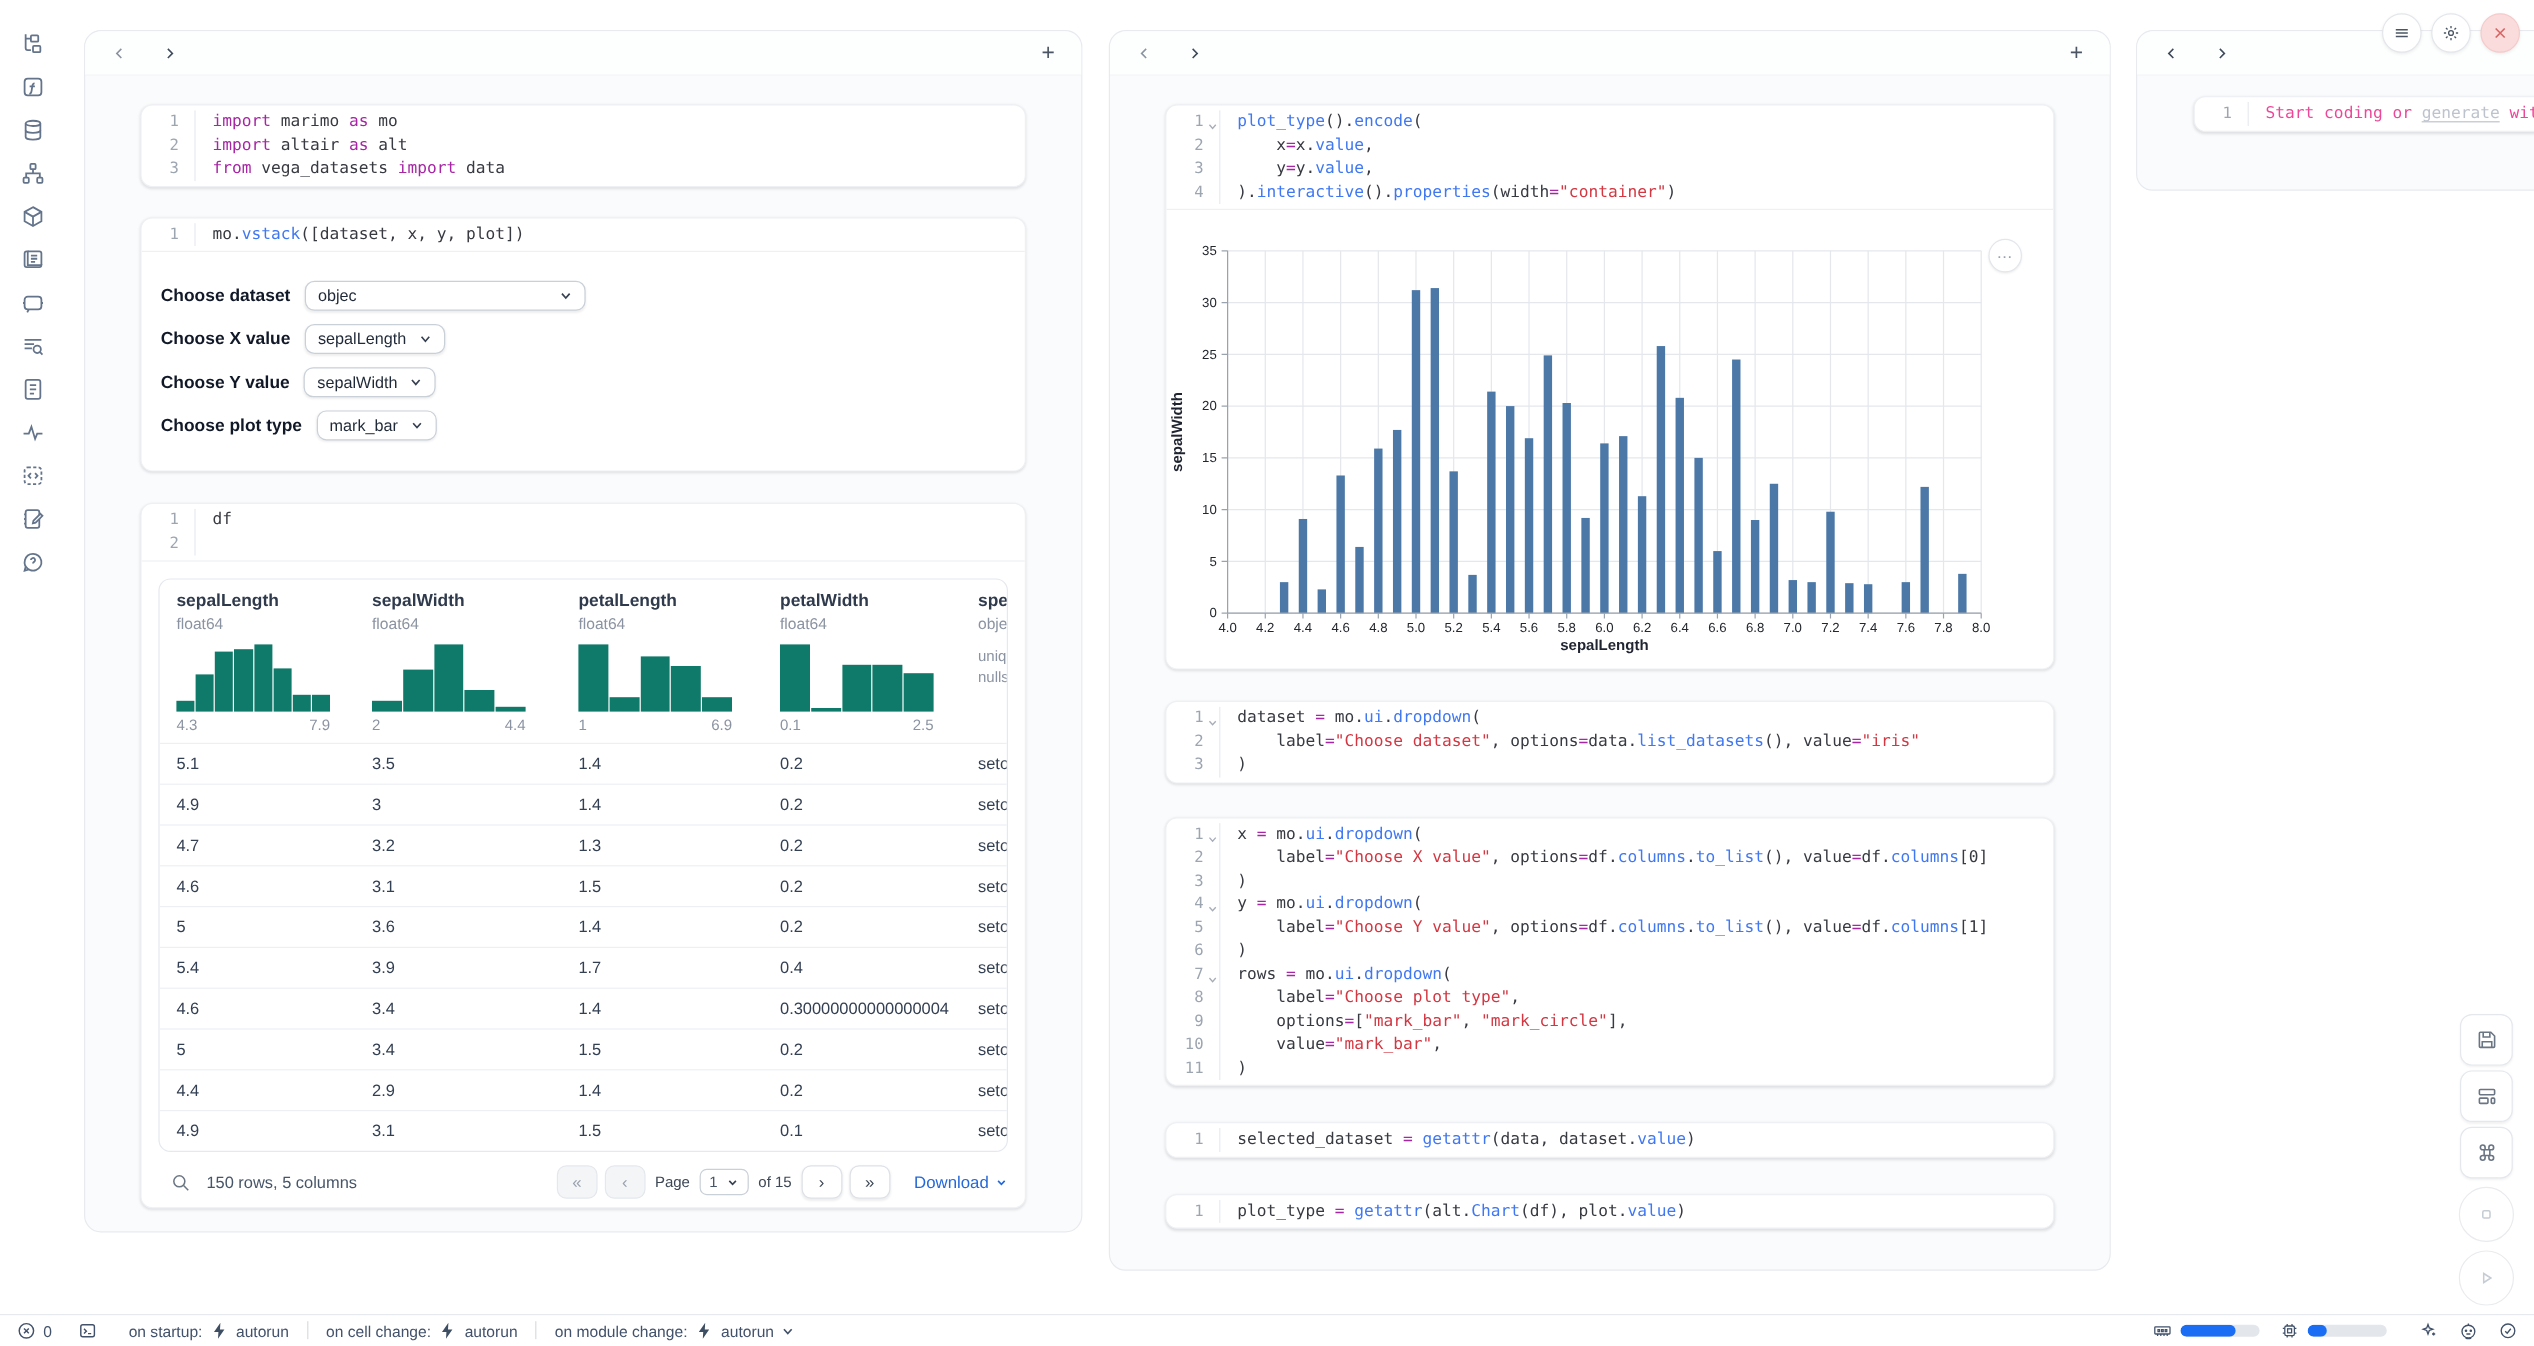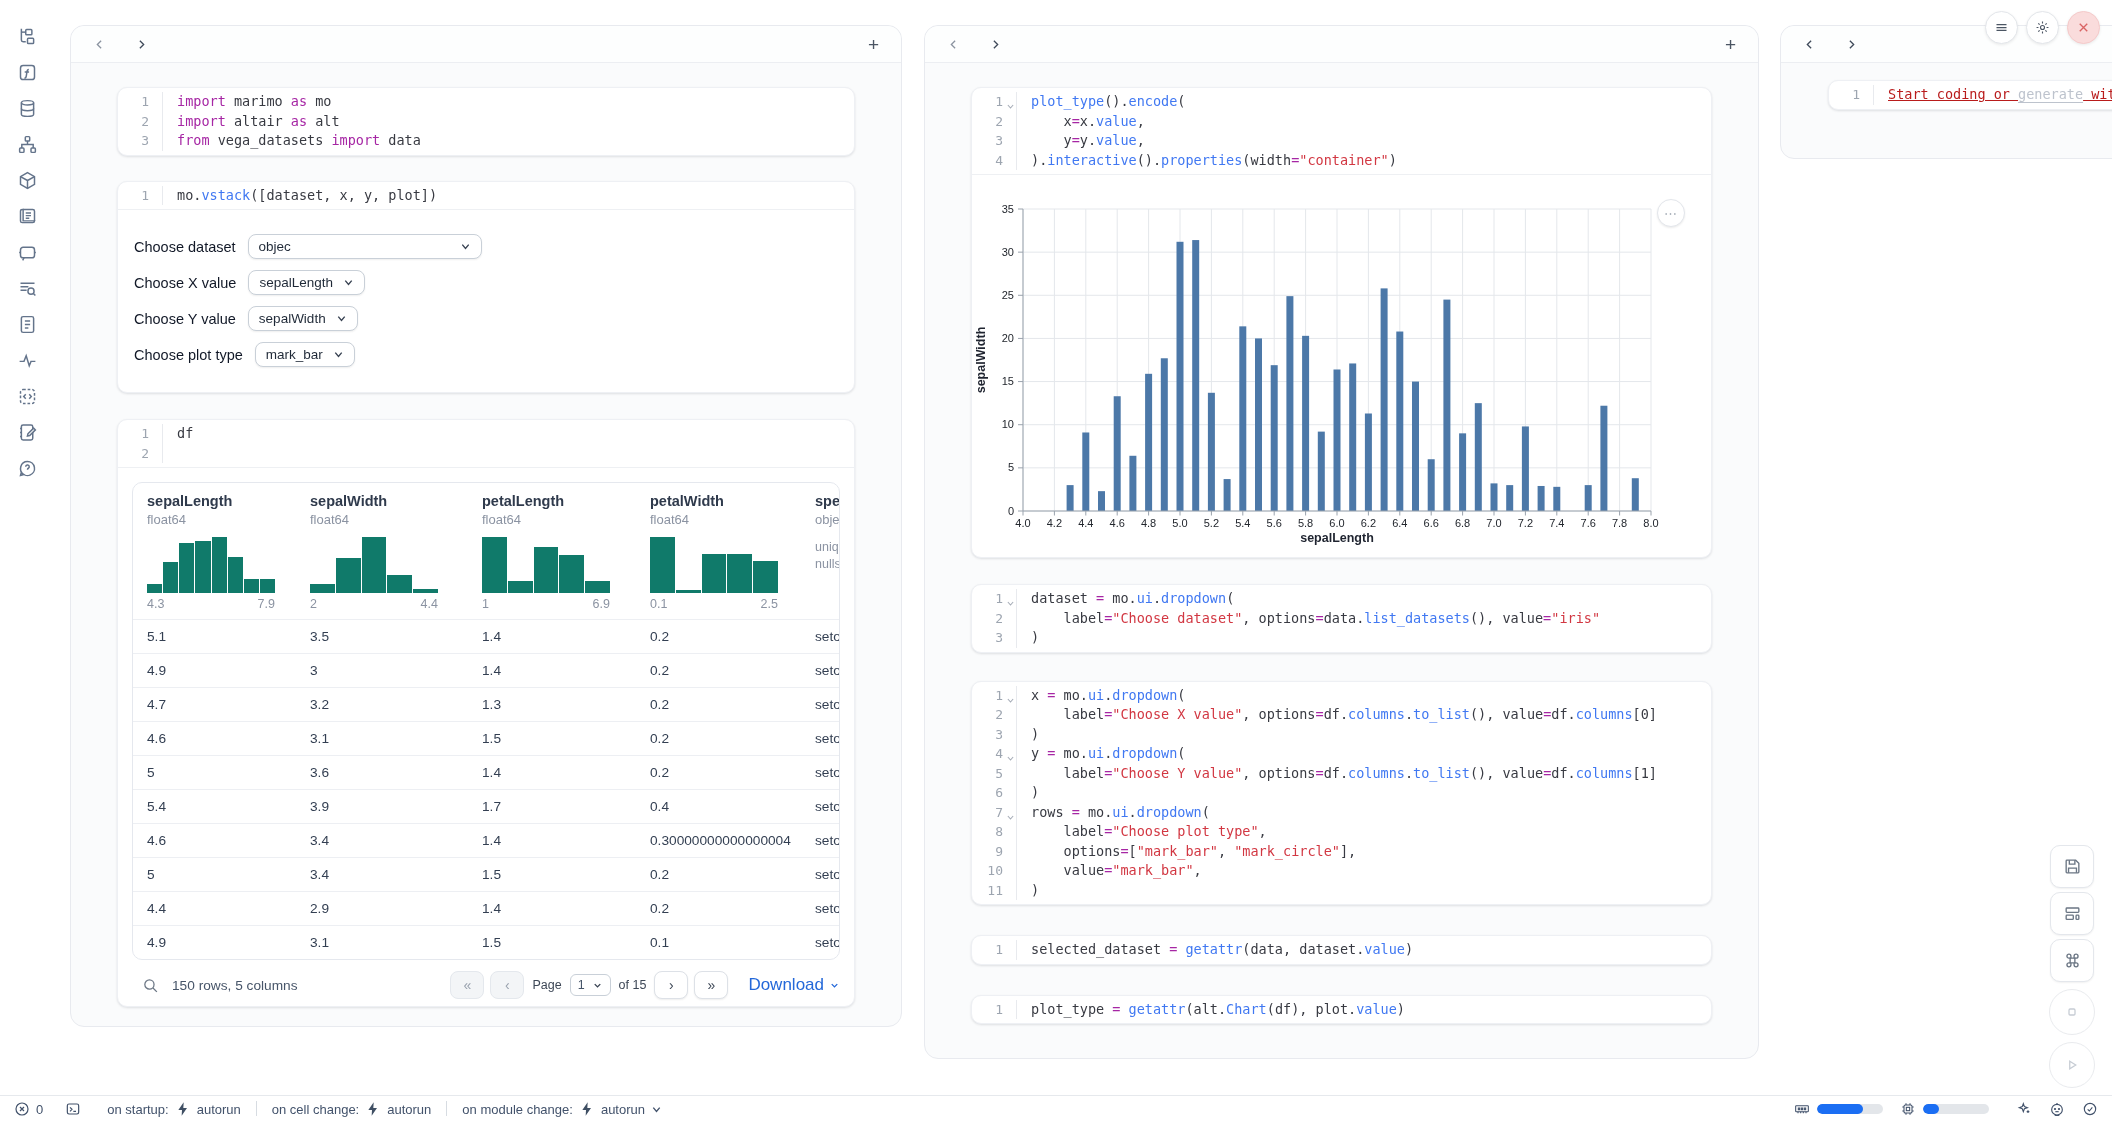--- a/index.html
+++ b/index.html
@@ -28,25 +28,25 @@
   .code-area{display:flex;padding:4px 0;font-family:"DejaVu Sans Mono","Liberation Mono",monospace;
     font-size:13.5px;line-height:19.5px;}
   .gutter{width:44px;flex:0 0 44px;}
   .gline{height:19.5px;display:flex;align-items:center;justify-content:flex-end;position:relative;}
   .lnum{color:#9da5b0;margin-right:13px;font-size:13px;}
   .fold{position:absolute;right:1px;top:5px;color:#a7adb8;}
   .fold svg{width:9px;height:9px;}
   .codebox{border-left:1px solid #e8eaee;padding-left:14px;flex:1;}
   .cline{height:19.5px;white-space:pre;}
   .tp{color:#383a42;} .tk{color:#a626a4;} .tf{color:#4078f2;} .ts{color:#d23742;}
-  .tg{color:#b91c1c;text-decoration:underline;} .tgu{color:#bdc3cd;text-decoration:underline;text-underline-offset:3px;}
+  .tg{color:#ec4899;} .tgu{color:#bdc3cd;text-decoration:underline;text-underline-offset:3px;}
   
   .output-area{padding:22px 16px 16px;}
   .dd-row{display:flex;align-items:center;height:29px;margin-bottom:7px;font-size:14.5px;color:#111827;}
-  .dd-label{margin-right:12px;}
+  .dd-label{margin-right:12px;font-weight:bold;}
   .select{display:inline-flex;align-items:center;border:1px solid #c9d0d8;border-radius:8px;
     padding:4px 10px;font-size:13.5px;color:#1f2937;background:#fff;gap:10px;cursor:pointer;
     box-shadow:0 1px 2px rgba(0,0,0,.07);}
   .select.wide{width:212px;justify-content:space-between;}
   .chev{color:#374151;display:inline-flex;}
   .chev svg{width:11px;height:11px;}
   
   .table-box{margin:14px 14px 0;border:1px solid #e5e8ee;border-radius:10px;overflow:hidden;background:#fff;}
   .thead{display:grid;grid-template-columns:163px 172px 168px 165px 1fr;padding:10px 0 8px;}
   .th{padding-left:14px;overflow:hidden;}
@@ -64,21 +64,21 @@
   .search-icon svg{width:17px;height:17px;}
   .tf-pager{margin-left:auto;display:flex;align-items:center;gap:6px;}
   .pg-btn{width:34px;height:28px;border:1px solid #dde1e7;border-radius:8px;background:#fff;
     box-shadow:0 1px 2px rgba(0,0,0,.07);display:flex;align-items:center;justify-content:center;
     font-size:14px;color:#3d4756;cursor:pointer;font-family:"Liberation Sans",sans-serif;}
   .pg-btn.disabled{background:#f3f5f7;color:#99a2ae;border-color:#e4e8ed;box-shadow:none;}
   .pg-label{font-size:12.5px;color:#3d4756;margin:0 2px;}
   .page-select{display:inline-flex;align-items:center;gap:7px;border:1px solid #c9d0d8;border-radius:6px;
     padding:3px 7px;font-size:12.5px;background:#fff;cursor:pointer;}
   .download{color:#2468d9;margin-left:14px;display:inline-flex;align-items:center;gap:5px;
-    font-size:17px;cursor:pointer;}
+    font-size:14px;cursor:pointer;}
   .download .chev{color:#2468d9;}
   
   .chart-wrap{position:relative;height:382px;}
   .chart-more{position:absolute;top:24px;right:26px;width:26px;height:26px;border-radius:50%;
     border:1px solid #e3e6eb;background:#fff;box-shadow:0 1px 2px rgba(0,0,0,.08);color:#98a1ad;
     display:flex;align-items:center;justify-content:center;font-size:13px;cursor:pointer;letter-spacing:1px;}
   
   .tr-btns{position:absolute;left:1985px;top:11px;display:flex;gap:8px;z-index:20;}
   .round-btn{width:31px;height:31px;border-radius:50%;background:#fff;border:1px solid #e3e6ea;
     box-shadow:0 1px 3px rgba(0,0,0,.08);display:flex;align-items:center;justify-content:center;

